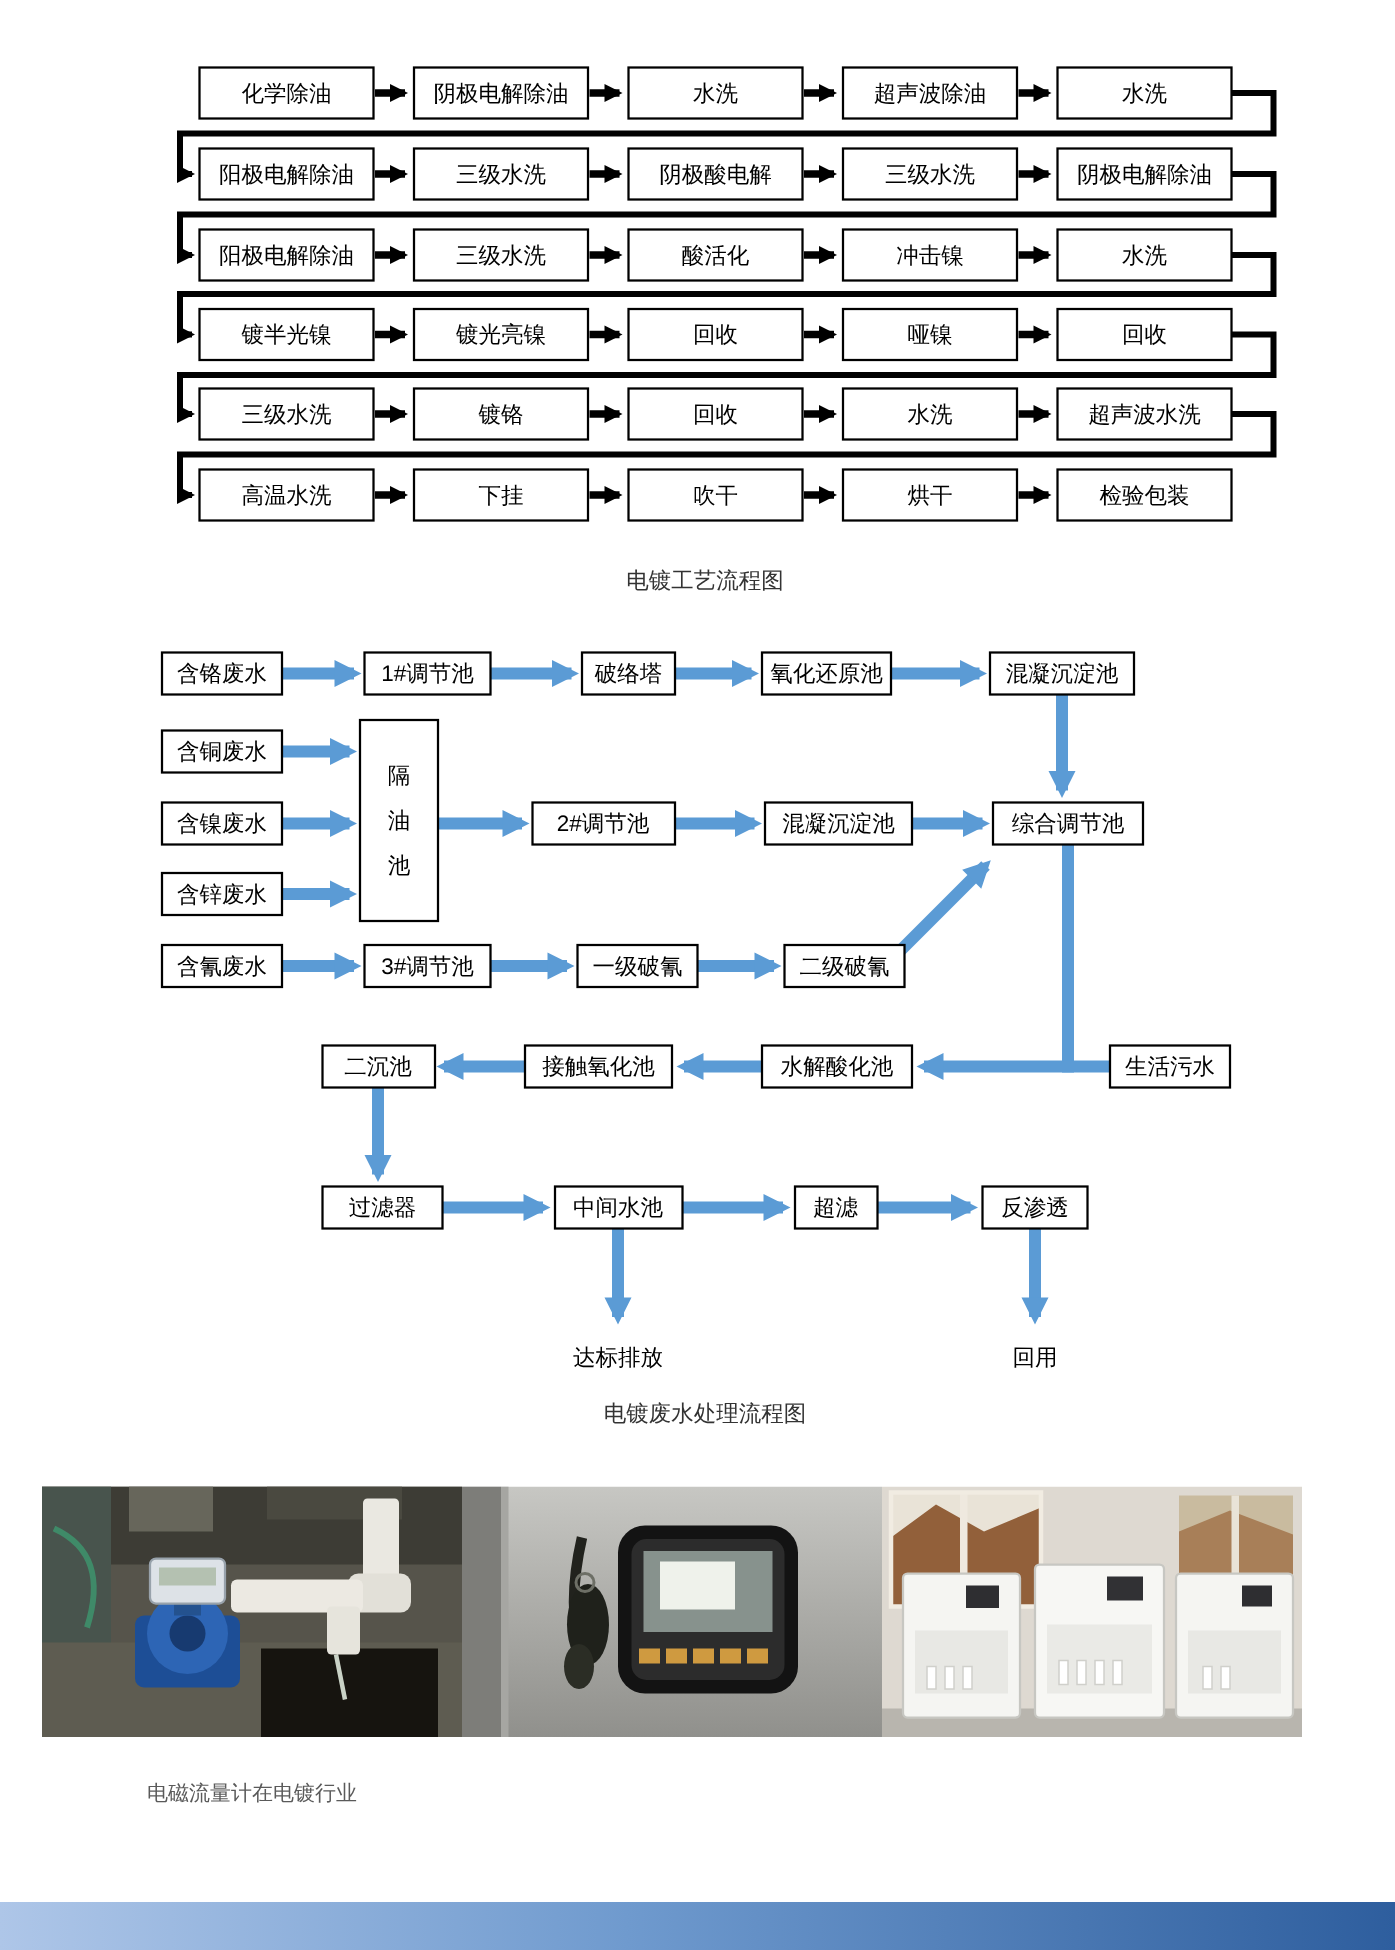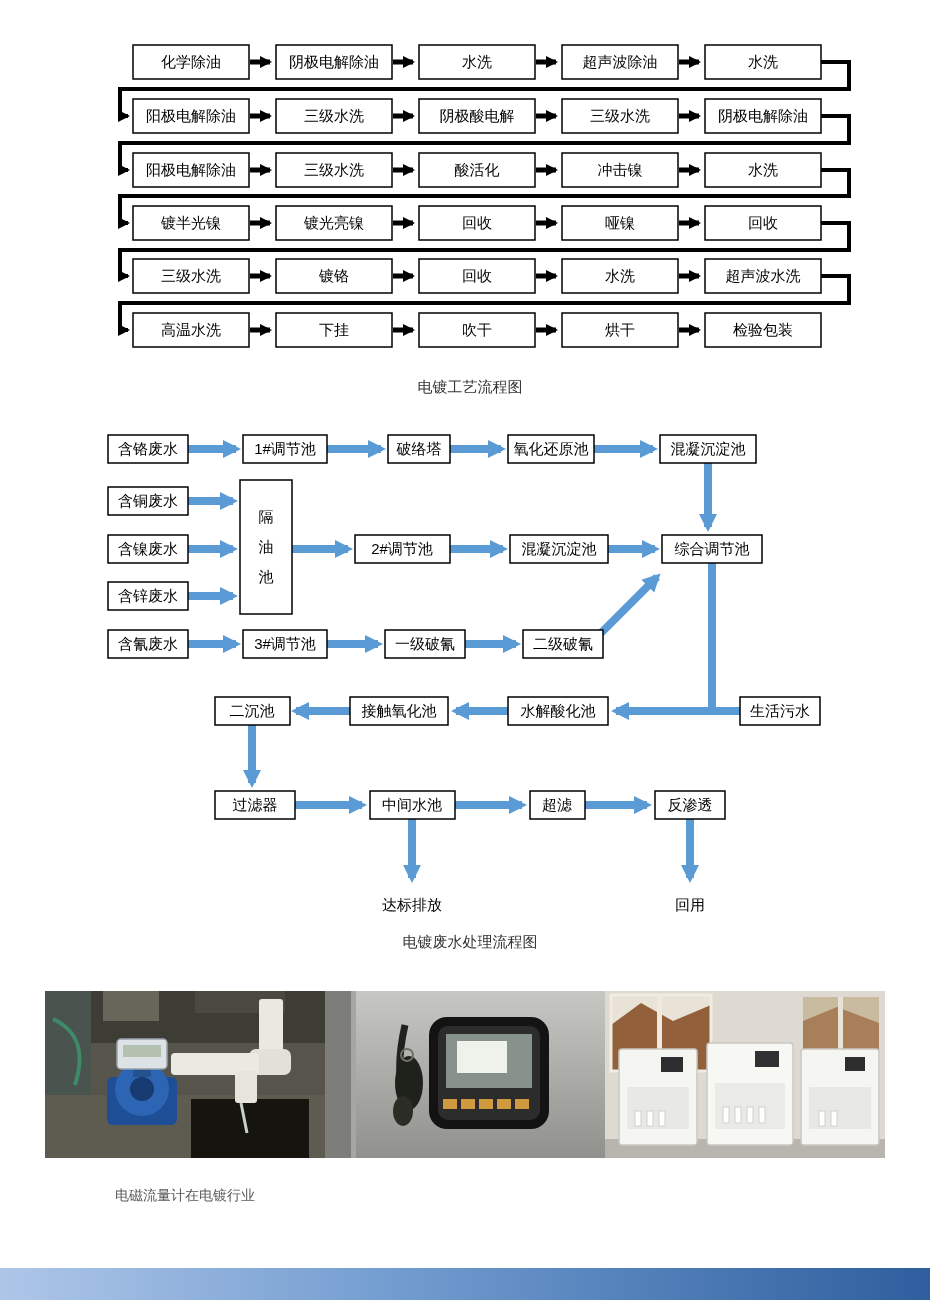--- a/index.html
+++ b/index.html
@@ -6,21 +6,21 @@
   html,body { background:#ffffff; }
   body { font-family:"Liberation Sans","DejaVu Sans",sans-serif; }
   .page { width:930px; height:1300px; margin:0 auto; background:#ffffff; position:relative; overflow:hidden; }
   svg { display:block; }
   .box { fill:#ffffff; stroke:#000000; stroke-width:1.5; }
   .lbl { font-size:15px; fill:#000000; text-anchor:middle; font-family:"Liberation Sans","DejaVu Sans",sans-serif; }
   .cap { font-size:15px; fill:#333333; text-anchor:middle; font-family:"Liberation Sans","DejaVu Sans",sans-serif; }
   .ar1 { stroke:#000000; stroke-width:5; fill:none; }
   .con { stroke:#000000; stroke-width:4; fill:none; }
   .ar2 { stroke:#5b9bd5; stroke-width:8; fill:none; }
-  .photos { display:flex; justify-content:center; padding:0 28px; margin-top:34px; }
+  .photos { display:flex; justify-content:flex-start; padding:0 28px; margin-top:34px; }
   .photo-card { width:280px; background:#ffffff; }
   .photo-img { display:block; }
   .photo-caption { background:#ffffff; color:#5a5a5a; font-size:14px; text-align:center; padding:26px 8px 10px; line-height:1.6; }
   .photo-caption.left { text-align:left; padding:16px 4px 10px; }
   .footer-bar { position:absolute; left:0; bottom:0; width:100%; height:32px;
                 background:linear-gradient(90deg,#aec6e8 0%,#6f9ace 45%,#2e5e9e 100%); }
 </style>
 </head>
 <body>
 

